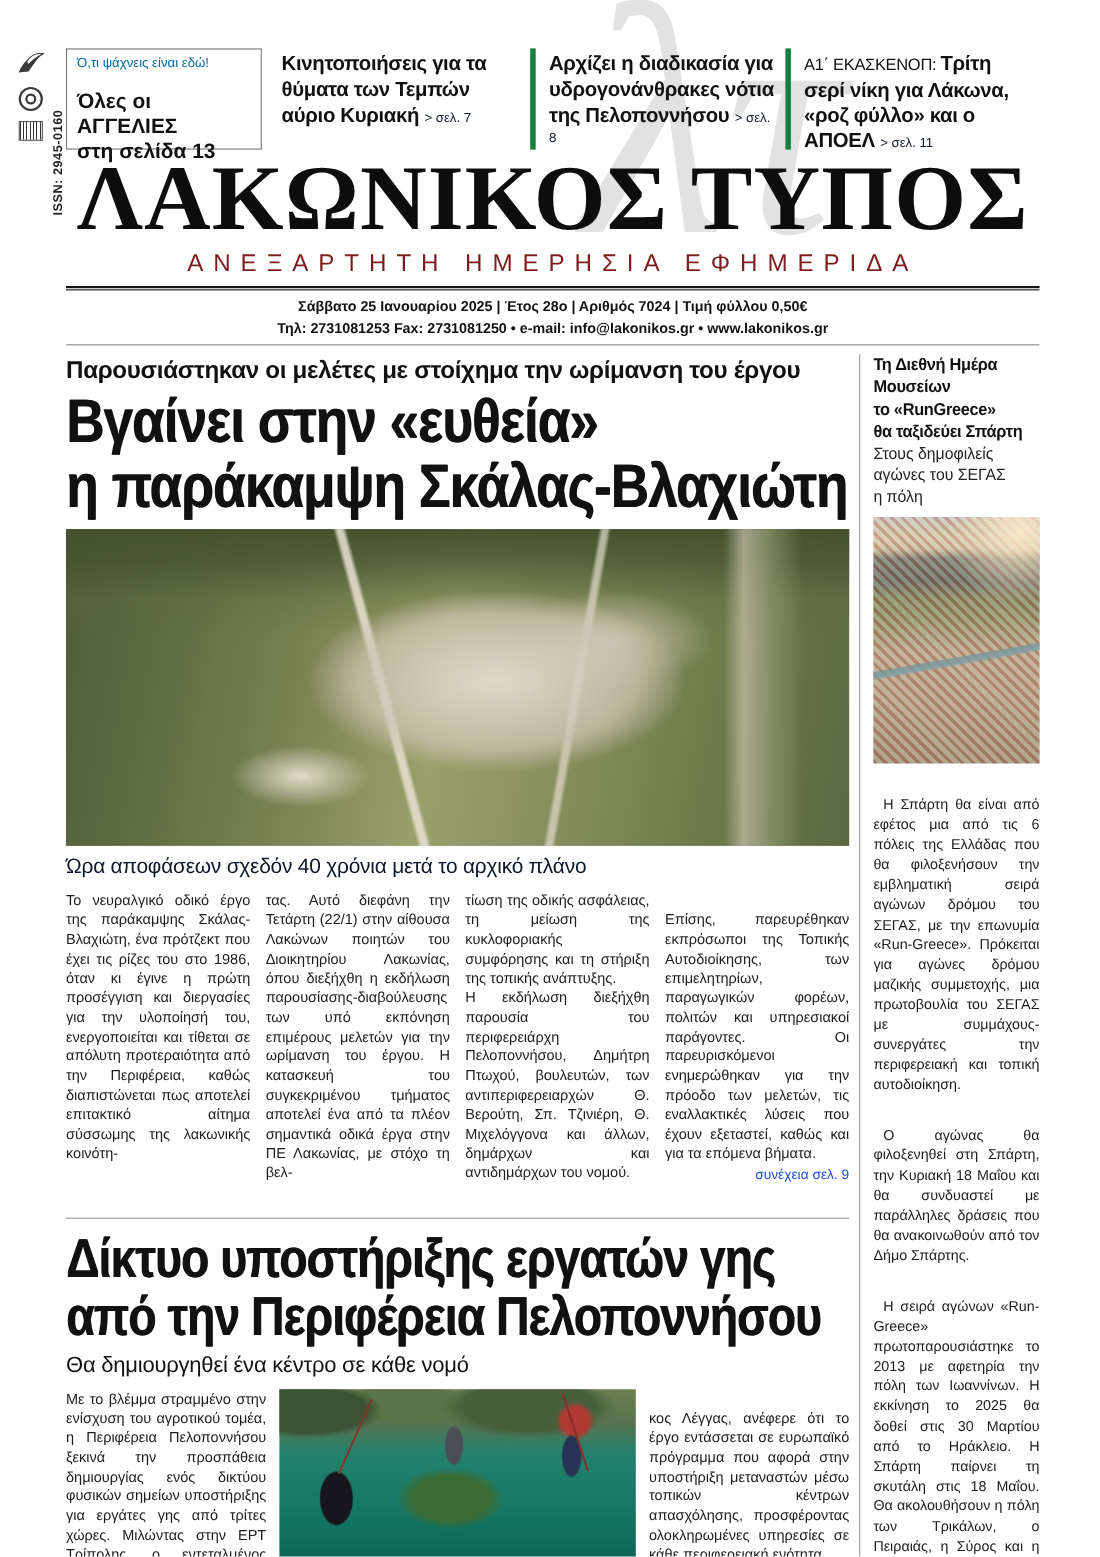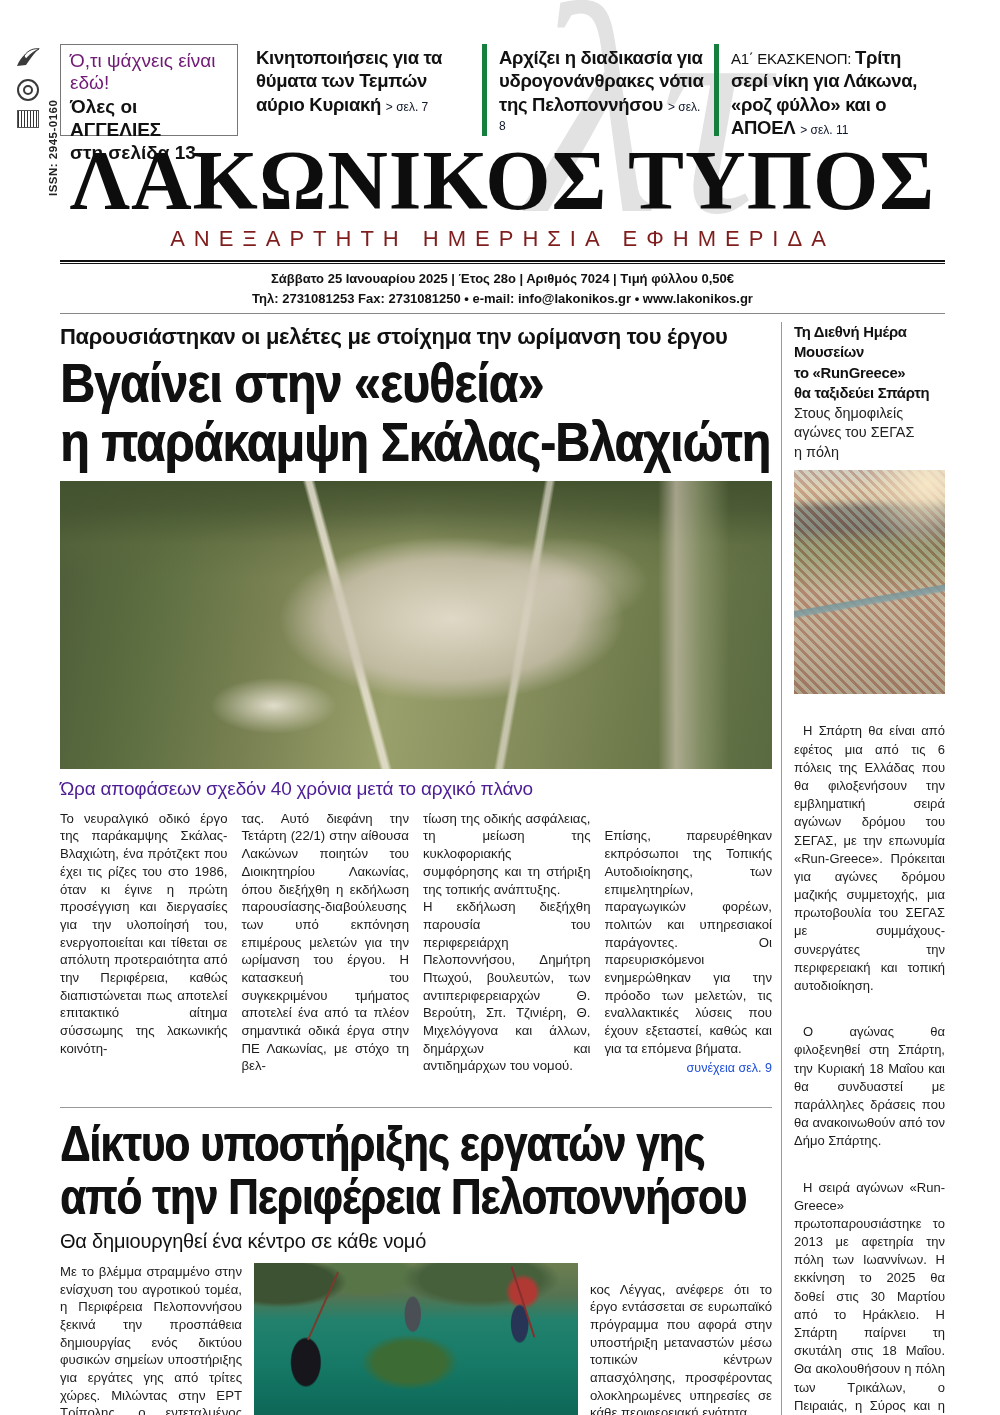--- a/index.html
+++ b/index.html
@@ -17,21 +17,21 @@
   .stamp-outer { width:22px; height:22px; border:2px solid #3a3a3a; border-radius:50%; display:flex; align-items:center; justify-content:center; }
   .stamp-inner { width:10px; height:10px; border:2px solid #3a3a3a; border-radius:50%; }
   .barcode { width:22px; height:18px; background:repeating-linear-gradient(90deg,#333 0 1px,transparent 1px 3px); border:1px solid #555; }
   .issn-vert { writing-mode:vertical-rl; transform:rotate(180deg); font-size:11.5px; font-weight:700; color:#222; letter-spacing:0.5px; height:150px; }
 
   .page { position:relative; z-index:1; margin:44px 55px 0 60px; width:885px; }
 
   
   .top-strip { display:flex; align-items:stretch; height:92px; }
   .classified-box { border:1.5px solid #777; padding:5px 9px; width:178px; flex:none; }
-  .cb-line1 { font-size:19px; color:#701a75; margin-bottom:2px; }
+  .cb-line1 { font-size:12px; color:#0369a1; margin-bottom:18px; }
   .cb-line2, .cb-line3 { font-size:19px; font-weight:700; line-height:1.2; }
   .teaser { padding:2px 10px 0 12px; flex:none; }
   .teaser + .teaser { border-left:5px solid #15803d; }
   .t1 { width:238px; border-left:none; margin-left:6px; }
   .t2 { width:232px; }
   .t3 { width:231px; }
   .teaser-text { font-size:18.5px; font-weight:700; line-height:1.26; letter-spacing:-0.3px; }
   .teaser-prefix { font-weight:400; font-size:15px; }
   .teaser-page { font-size:12px; font-weight:400; color:#0f172a; }
 
@@ -61,21 +61,21 @@
     background:
       radial-gradient(ellipse 90px 40px at 30% 78%, rgba(235,230,215,0.9), transparent 70%),
       radial-gradient(ellipse 230px 110px at 55% 48%, rgba(228,220,204,0.95), rgba(205,196,178,0.75) 55%, transparent 75%),
       radial-gradient(ellipse 120px 60px at 70% 35%, rgba(215,205,188,0.8), transparent 75%),
       linear-gradient(75deg, transparent 40.5%, rgba(232,226,210,0.85) 41%, rgba(232,226,210,0.85) 41.6%, transparent 42.1%),
       linear-gradient(100deg, transparent 63.5%, rgba(225,220,205,0.7) 64%, rgba(225,220,205,0.7) 64.5%, transparent 65%),
       linear-gradient(90deg, transparent 84%, rgba(196,188,168,0.75) 86.5%, rgba(150,158,118,0.6) 90%, transparent 94%),
       linear-gradient(180deg, #44532f 0%, rgba(68,83,47,0.75) 10%, rgba(90,104,60,0.35) 22%, transparent 34%),
       linear-gradient(100deg, #4d5c38 0%, #5f7042 16%, #7c8354 32%, #9aa06b 48%, #8a9160 62%, #707c4c 80%, #596a41 100%);
   }
-  .lead-caption { font-size:19px; color:#4c1d95; margin:9px 0 10px; letter-spacing:-0.2px; }
+  .lead-caption { font-size:19px; color:#0f172a; margin:9px 0 10px; letter-spacing:-0.2px; }
 
   .body-cols { display:flex; gap:14px; }
   .body-col { flex:1; font-size:13.2px; line-height:1.34; text-align:justify; color:#1c1c1c; white-space:pre-line; }
   .contin { text-align:right; font-size:12.5px; color:#1d4ed8; margin-top:3px; }
 
   .article-rule { border-top:1px solid #999; margin:12px 0 10px; }
 
   .subhead2 { font-size:20px; margin:6px 0 10px; letter-spacing:-0.2px; }
   .row2 { display:flex; gap:12px; }
   .row2-col { width:182px; flex:none; font-size:13.2px; line-height:1.34; text-align:justify; color:#1c1c1c; white-space:pre-line; }

